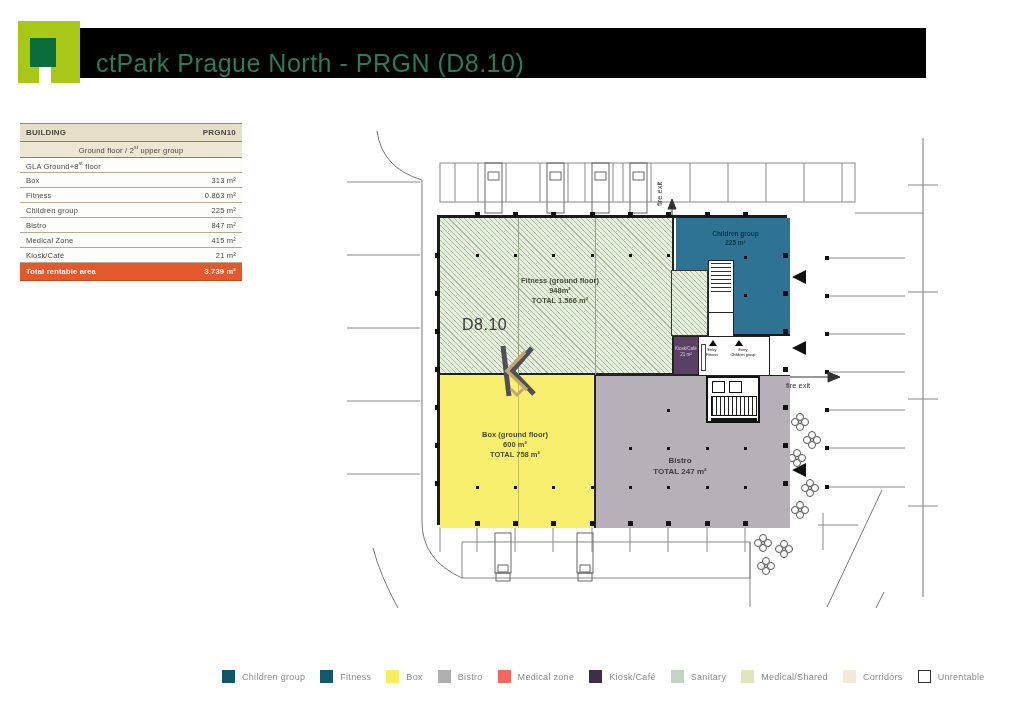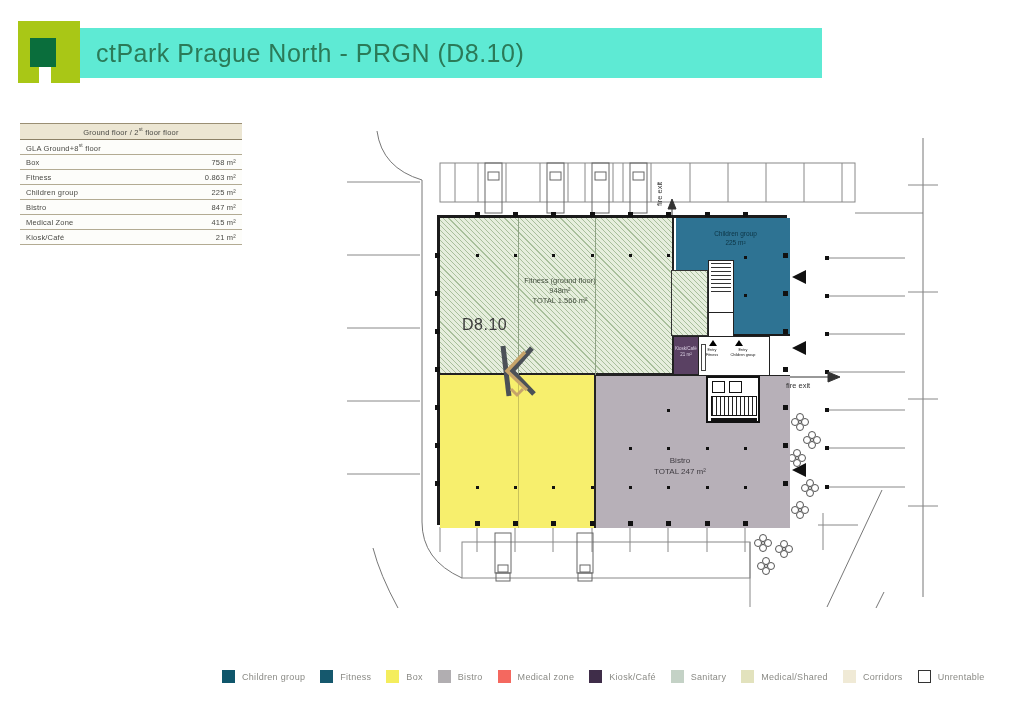--- a/index.html
+++ b/index.html
@@ -1,20 +1,20 @@
 <!DOCTYPE html>
 <html><head>
 <meta charset="utf-8">
 <style>
   html,body{margin:0;padding:0;background:#fff;}
   .page{position:relative;width:1024px;height:724px;background:#ffffff;overflow:hidden;
         font-family:"Liberation Sans",sans-serif;color:#4a4a45;}
   
-  .title-bar{position:absolute;left:80px;top:28px;width:742px;height:50px;background:#5eead4;
-             display:flex;align-items:center;}
+  .title-bar{position:absolute;left:80px;top:28px;width:846px;height:50px;background:#000000;
+             display:flex;align-items:flex-end;}
   .title-bar .title{font-size:25px;letter-spacing:.5px;color:#2b7a58;padding-left:16px;font-weight:500;}
   .logo{position:absolute;left:18px;top:21px;width:62px;height:62px;background:#a9c716;}
   .logo-inner{position:absolute;left:12px;top:17px;width:26px;height:29px;background:#0a6e3c;}
   .logo-slot{position:absolute;left:21px;top:46px;width:8px;height:16px;background:#a9c716;
              border-left:2px solid #fff;border-right:2px solid #fff;background:#fff;}
   
   .btable{position:absolute;left:20px;top:123px;width:222px;font-size:7.5px;letter-spacing:.2px;
           border-top:1px solid #9a8f74;}
   .trow{display:flex;justify-content:space-between;align-items:center;height:14px;
         border-bottom:1px solid #b3ab93;padding:0 6px;background:#fdfdfa;}
@@ -44,21 +44,21 @@
   .z-entry{left:259px;top:118px;width:70px;height:39px;background:#fff;border-top:1.5px solid #222;}
   .z-rightstrip{left:329px;top:118px;width:21px;height:39px;background:#fff;border-left:1px solid #222;}
   .z-box{left:0;top:157px;width:156px;height:153px;background:#f7ef6d;border-right:2px solid #222;}
   .z-bistro{left:156px;top:157px;width:194px;height:153px;background:#b7b0b8;border-top:1px solid #222;}
   .stairB{left:266px;top:158px;width:54px;height:47px;background:#fff;border:2px solid #111;}
   .elev{position:absolute;top:3px;width:13px;height:12px;border:1.5px solid #111;box-sizing:border-box;}
   .stairB .treads{position:absolute;left:3px;top:18px;width:46px;height:20px;border:1px solid #111;
      background:repeating-linear-gradient(90deg,#222 0,#222 1px,transparent 1px,transparent 4px);box-sizing:border-box;}
   .stairB .bar{position:absolute;left:3px;top:40px;width:46px;height:3.5px;background:#111;}
   .divline{position:absolute;pointer-events:none;}
-  .zlabel{position:absolute;text-align:center;line-height:1.35;pointer-events:none;}
+  .zlabel{position:absolute;text-align:center;line-height:1.35;pointer-events:none;font-weight:bold;}
   .l-fitness{left:30px;top:58px;width:180px;font-size:7.5px;color:#44503f;}
   .l-children{left:243px;top:12px;width:105px;font-size:6.5px;color:#0d3545;}
   .l-box{left:0;top:212px;width:150px;font-size:7.5px;color:#4b4b33;}
   .l-bistro{left:160px;top:238px;width:160px;font-size:8px;color:#3f3b41;}
   .unit-label{position:absolute;left:22px;top:98px;font-size:16px;color:#3c3c3c;letter-spacing:.5px;}
   .tri-up{width:0;height:0;border-left:4px solid transparent;border-right:4px solid transparent;
           border-bottom:6px solid #000;position:absolute;top:3px;}
   .entry-label{position:absolute;top:11px;font-size:3.8px;line-height:1.25;text-align:center;color:#111;}
   .desk{position:absolute;left:2px;top:7px;width:5px;height:27px;border:1px solid #444;background:#fff;box-sizing:border-box;}
   .fire-top{position:absolute;left:655px;top:160px;height:46px;font-size:7.5px;color:#333;
@@ -78,31 +78,35 @@
 
   <div class="title-bar">
     <span class="title">ctPark Prague North - PRGN (D8.10)</span>
   </div>
   <div class="logo">
     <div class="logo-inner"></div>
     <div class="logo-slot"></div>
   </div>
 
   <div class="btable">
+    <div class="trow head">
+      <span>BUILDING</span>
+      <span>PRGN10</span>
+    </div>
     <div class="trow sub">
-      <span><span>Ground floor  / 2</span><sup>st</sup><span> floor floor</span></span>
+      <span><span>Ground floor  / 2</span><sup>st</sup><span> upper group</span></span>
     </div>
     <div class="trow">
       <span><span>GLA Ground+8</span><sup>st</sup><span> floor</span></span>
       <span></span>
     </div>
     <div id="table-rows">
         <div class="trow">
           <span>Box</span>
-          <span>758 m²</span>
+          <span>313 m²</span>
         </div>
         <div class="trow">
           <span>Fitness</span>
           <span>0.863 m²</span>
         </div>
         <div class="trow">
           <span>Children group</span>
           <span>225 m²</span>
         </div>
         <div class="trow">
@@ -111,20 +115,24 @@
         </div>
         <div class="trow">
           <span>Medical Zone</span>
           <span>415 m²</span>
         </div>
         <div class="trow">
           <span>Kiosk/Café</span>
           <span>21 m²</span>
         </div>
       </div>
+    <div class="trow total">
+      <span>Total rentable area</span>
+      <span>3.739 m²</span>
+    </div>
   </div>
 
   <svg class="site-svg" width="1024" height="724" viewBox="0 0 1024 724">
     <g stroke="#888" fill="none" stroke-width="1">
 
       <rect x="440" y="163" width="415" height="39"></rect>
       <path d="M455,163V202 M478,163V202 M506,163V202 M540,163V202 M568,163V202 M585,163V202 M613,163V202 M623,163V202 M651,163V202 M690,163V202 M728,163V202 M766,163V202 M804,163V202 M842,163V202"></path>
       <path d="M855,213H923"></path>
 
       <path d="M377,131Q382,168 422,180" stroke="#777"></path>
@@ -287,20 +295,25 @@
     </div>
 
     <div class="zlabel l-fitness">
       <div>Fitness (ground floor)</div>
       <div>948m²</div>
       <div>TOTAL 1.566 m²</div>
     </div>
     <div class="zlabel l-children">
       <div>Children group</div>
       <div>225 m²</div>
+    </div>
+    <div class="zlabel l-box">
+      <div>Box (ground floor)</div>
+      <div>600 m²</div>
+      <div>TOTAL 758 m²</div>
     </div>
     <div class="zlabel l-bistro">
       <div>Bistro</div>
       <div>TOTAL 247 m²</div>
     </div>
 
     <div class="unit-label">D8.10</div>
     <svg style="position:absolute;left:56px;top:126px;" width="48" height="54" viewBox="0 0 48 54">
       <path d="M7,2 L13,52" stroke="#4b5157" stroke-width="5" fill="none"></path>
       <path d="M36,4 L16,27 L38,50" stroke="#4b5157" stroke-width="5" fill="none"></path>

